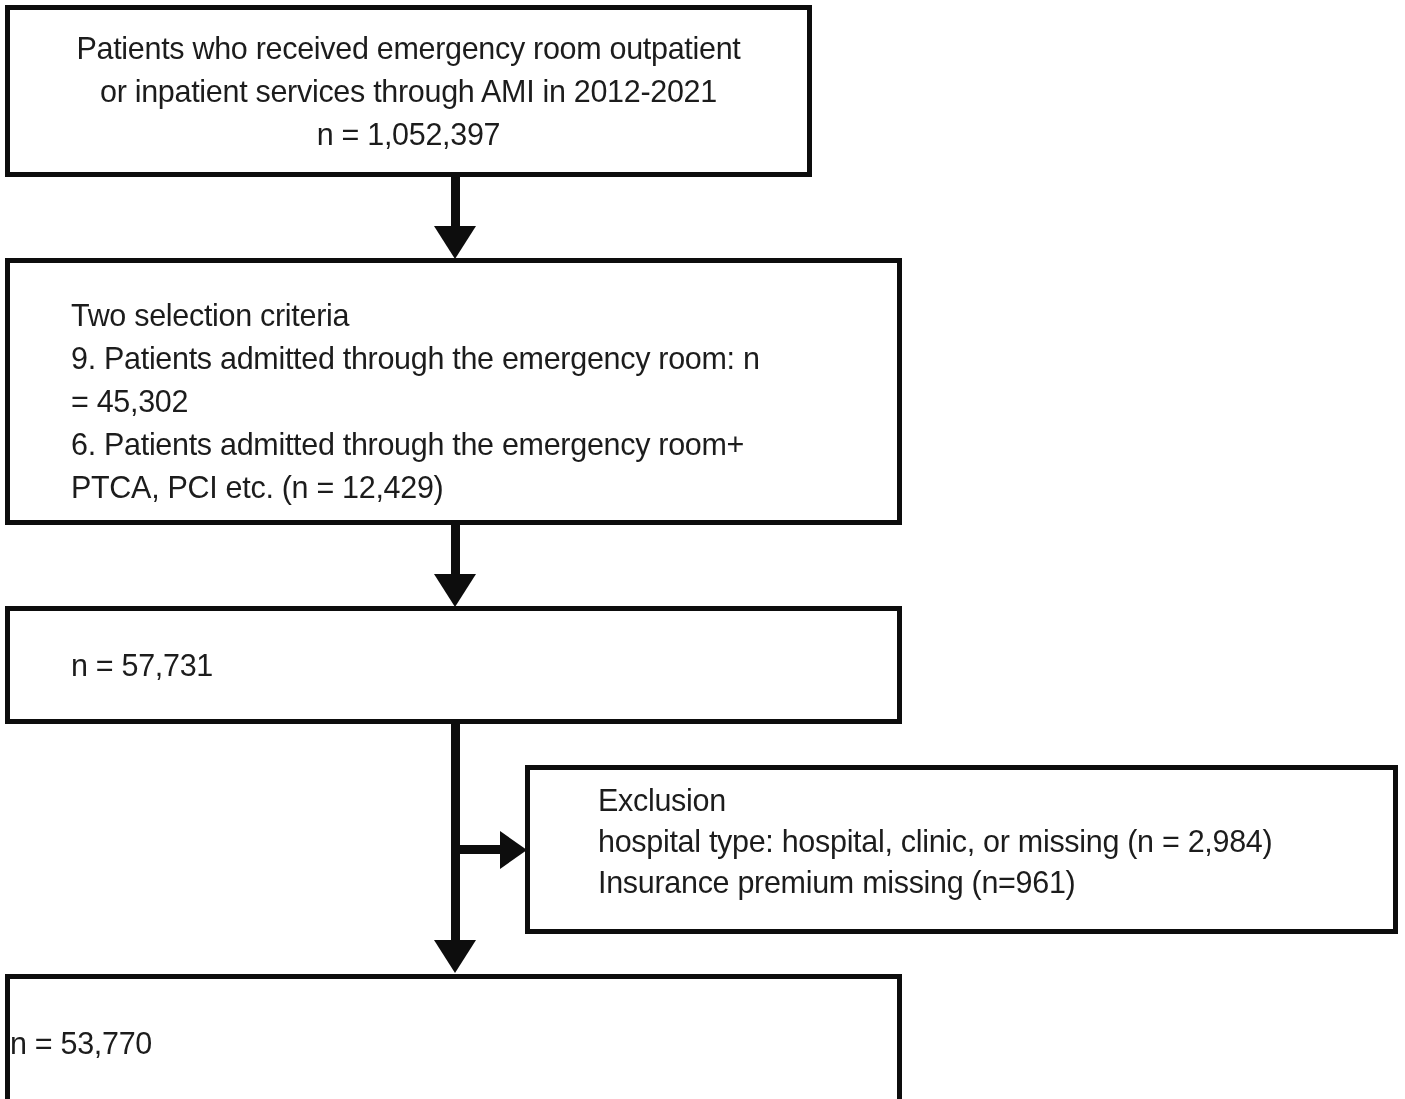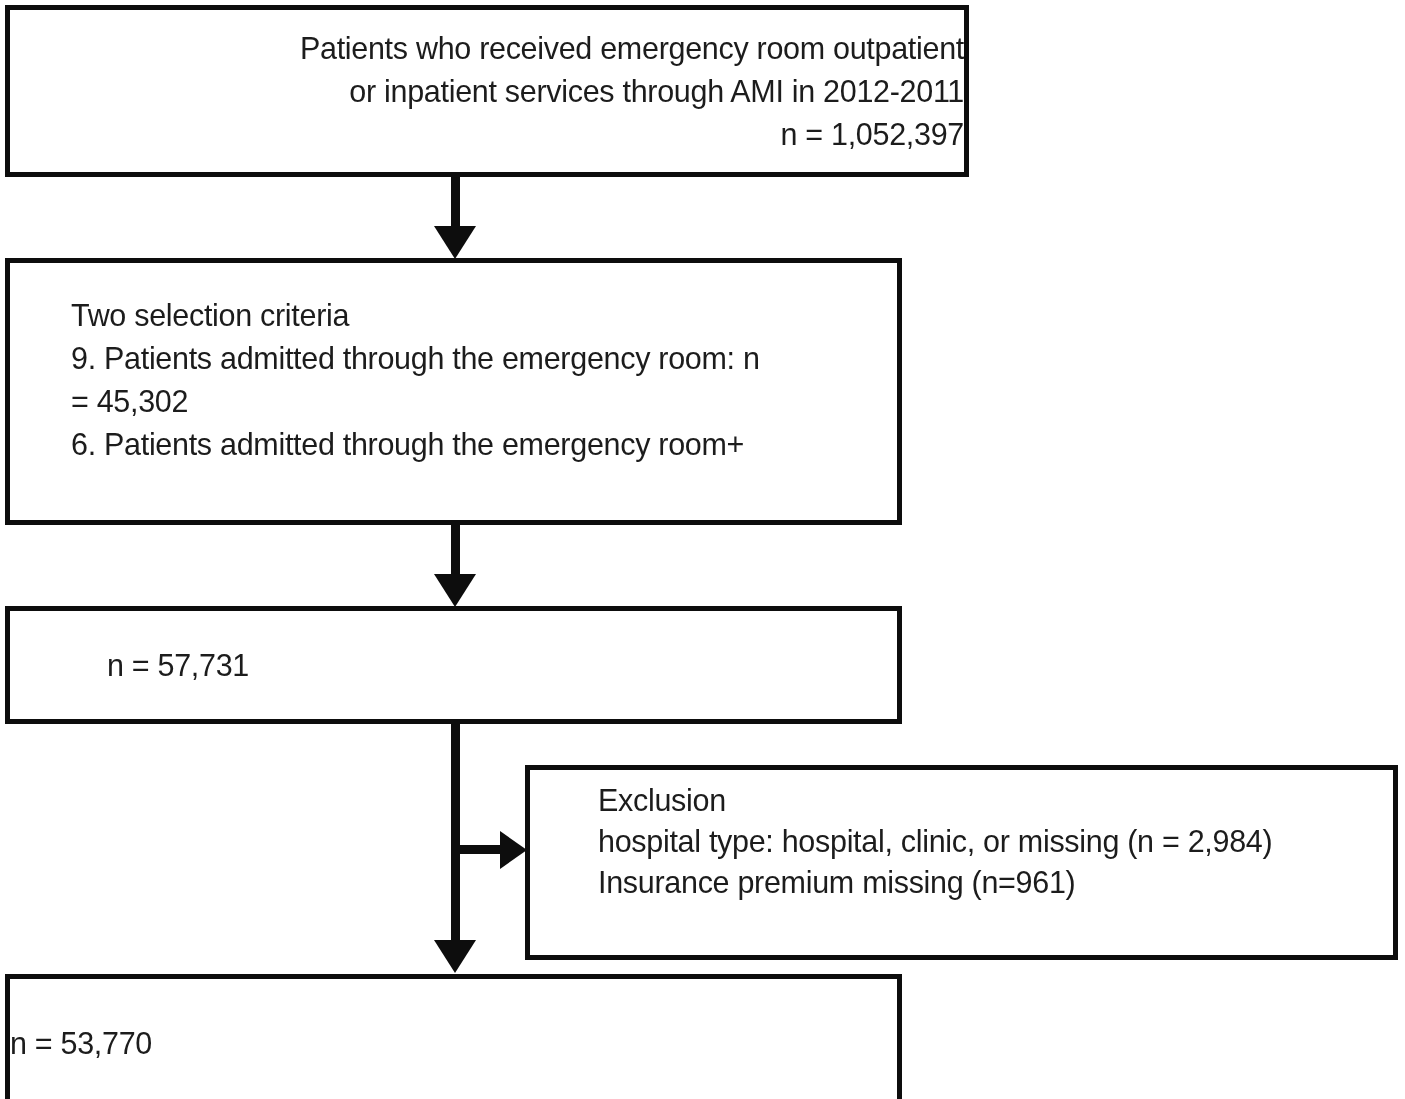--- a/index.html
+++ b/index.html
@@ -20,36 +20,36 @@
     position: absolute;
     box-sizing: border-box;
     border: 5px solid var(--line, #0d0d0d);
     background: #ffffff;
     font-size: 30.5px;
     line-height: 43px;
     letter-spacing: -0.3px;
     white-space: nowrap;
   }
   .box-source {
-    left: 5px; top: 5px; width: 964px; height: 172px;
-    text-align: right;
+    left: 5px; top: 5px; width: 807px; height: 172px;
+    text-align: center;
     padding-top: 17px;
   }
   .box-criteria {
     left: 5px; top: 258px; width: 897px; height: 267px;
     padding: 31px 10px 8px 61px;
     text-align: left;
   }
   .box-selected {
     left: 5px; top: 606px; width: 897px; height: 118px;
     display: flex; align-items: center;
-    padding-left: 97px;
+    padding-left: 61px;
   }
   .box-exclusion {
-    left: 525px; top: 765px; width: 873px; height: 195px;
+    left: 525px; top: 765px; width: 873px; height: 169px;
     padding: 10px 0 0 68px;
     line-height: 41px;
   }
   .box-final {
     left: 5px; top: 974px; width: 897px; height: 139px;
     display: flex; align-items: center;
   }
   .shaft-v {
     position: absolute;
     width: 9px;
@@ -83,34 +83,35 @@
   .b-shaft  { left: 455px; top: 845px; width: 48px; }
   .b-head   { left: 500px; top: 831px; }
 </style>
 </head>
 <body>
 
 <div class="canvas">
 
   <div class="fbox box-source">
     <div>Patients who received emergency room outpatient</div>
-    <div>or inpatient services through AMI in 2012-2011</div>
+    <div>or inpatient services through AMI in 2012-2021</div>
     <div>n = 1,052,397</div>
   </div>
 
   <div>
     <div class="shaft-v a1-shaft"></div>
     <div class="head-down a1-head"></div>
   </div>
 
   <div class="fbox box-criteria">
     <div>Two selection criteria</div>
     <div>9. Patients admitted through the emergency room: n</div>
     <div>= 45,302</div>
     <div>6. Patients admitted through the emergency room+</div>
+    <div>PTCA, PCI etc. (n = 12,429)</div>
   </div>
 
   <div>
     <div class="shaft-v a2-shaft"></div>
     <div class="head-down a2-head"></div>
   </div>
 
   <div class="fbox box-selected">
     <div>n = 57,731</div>
   </div>

